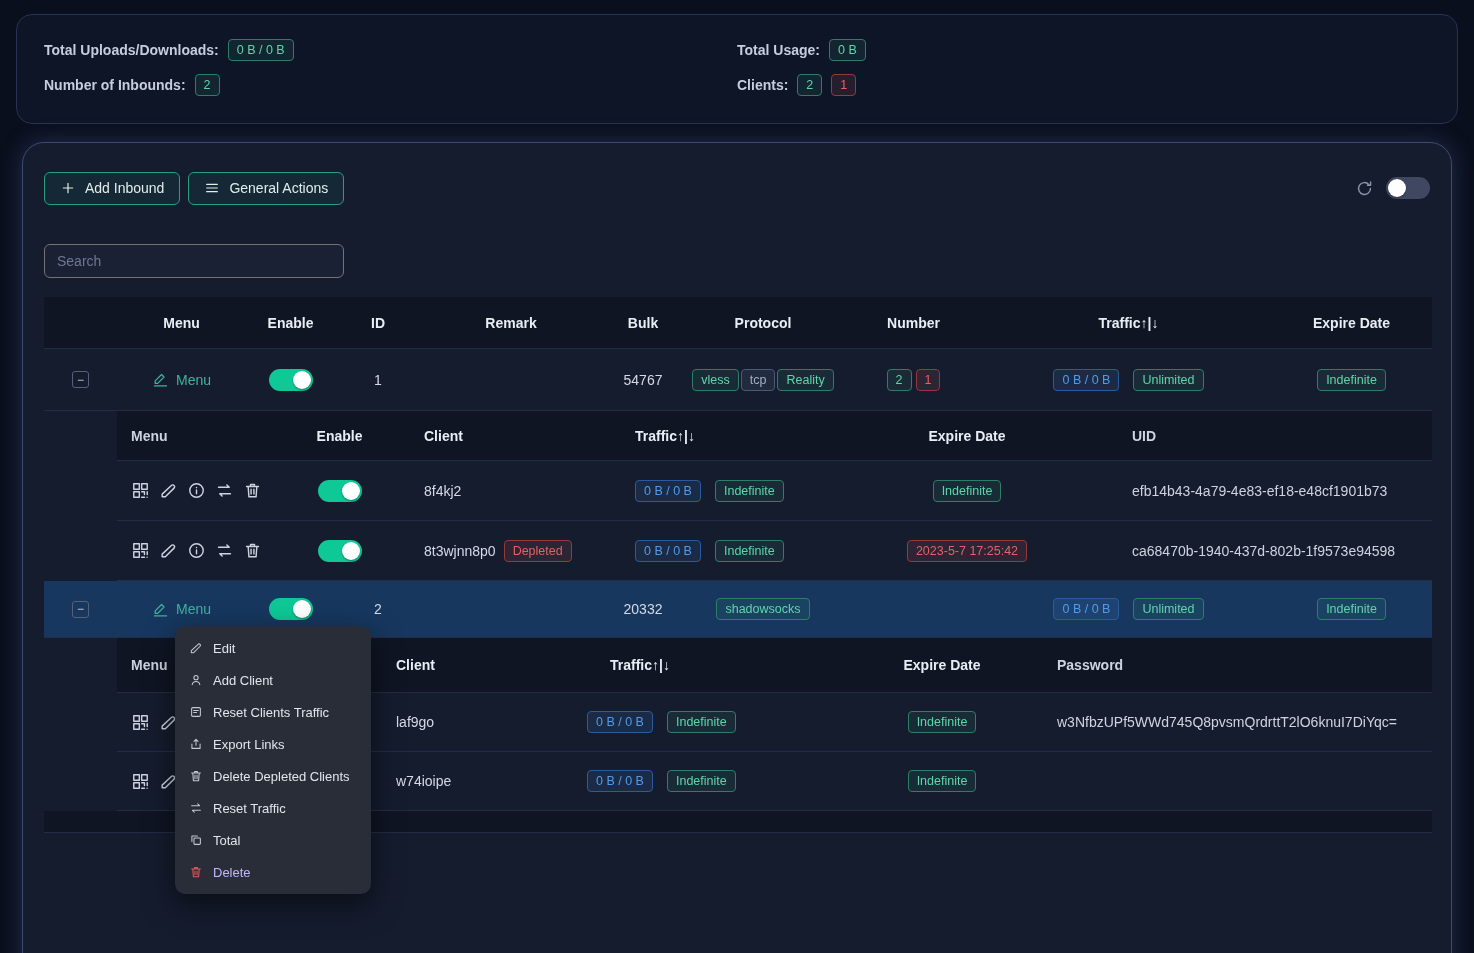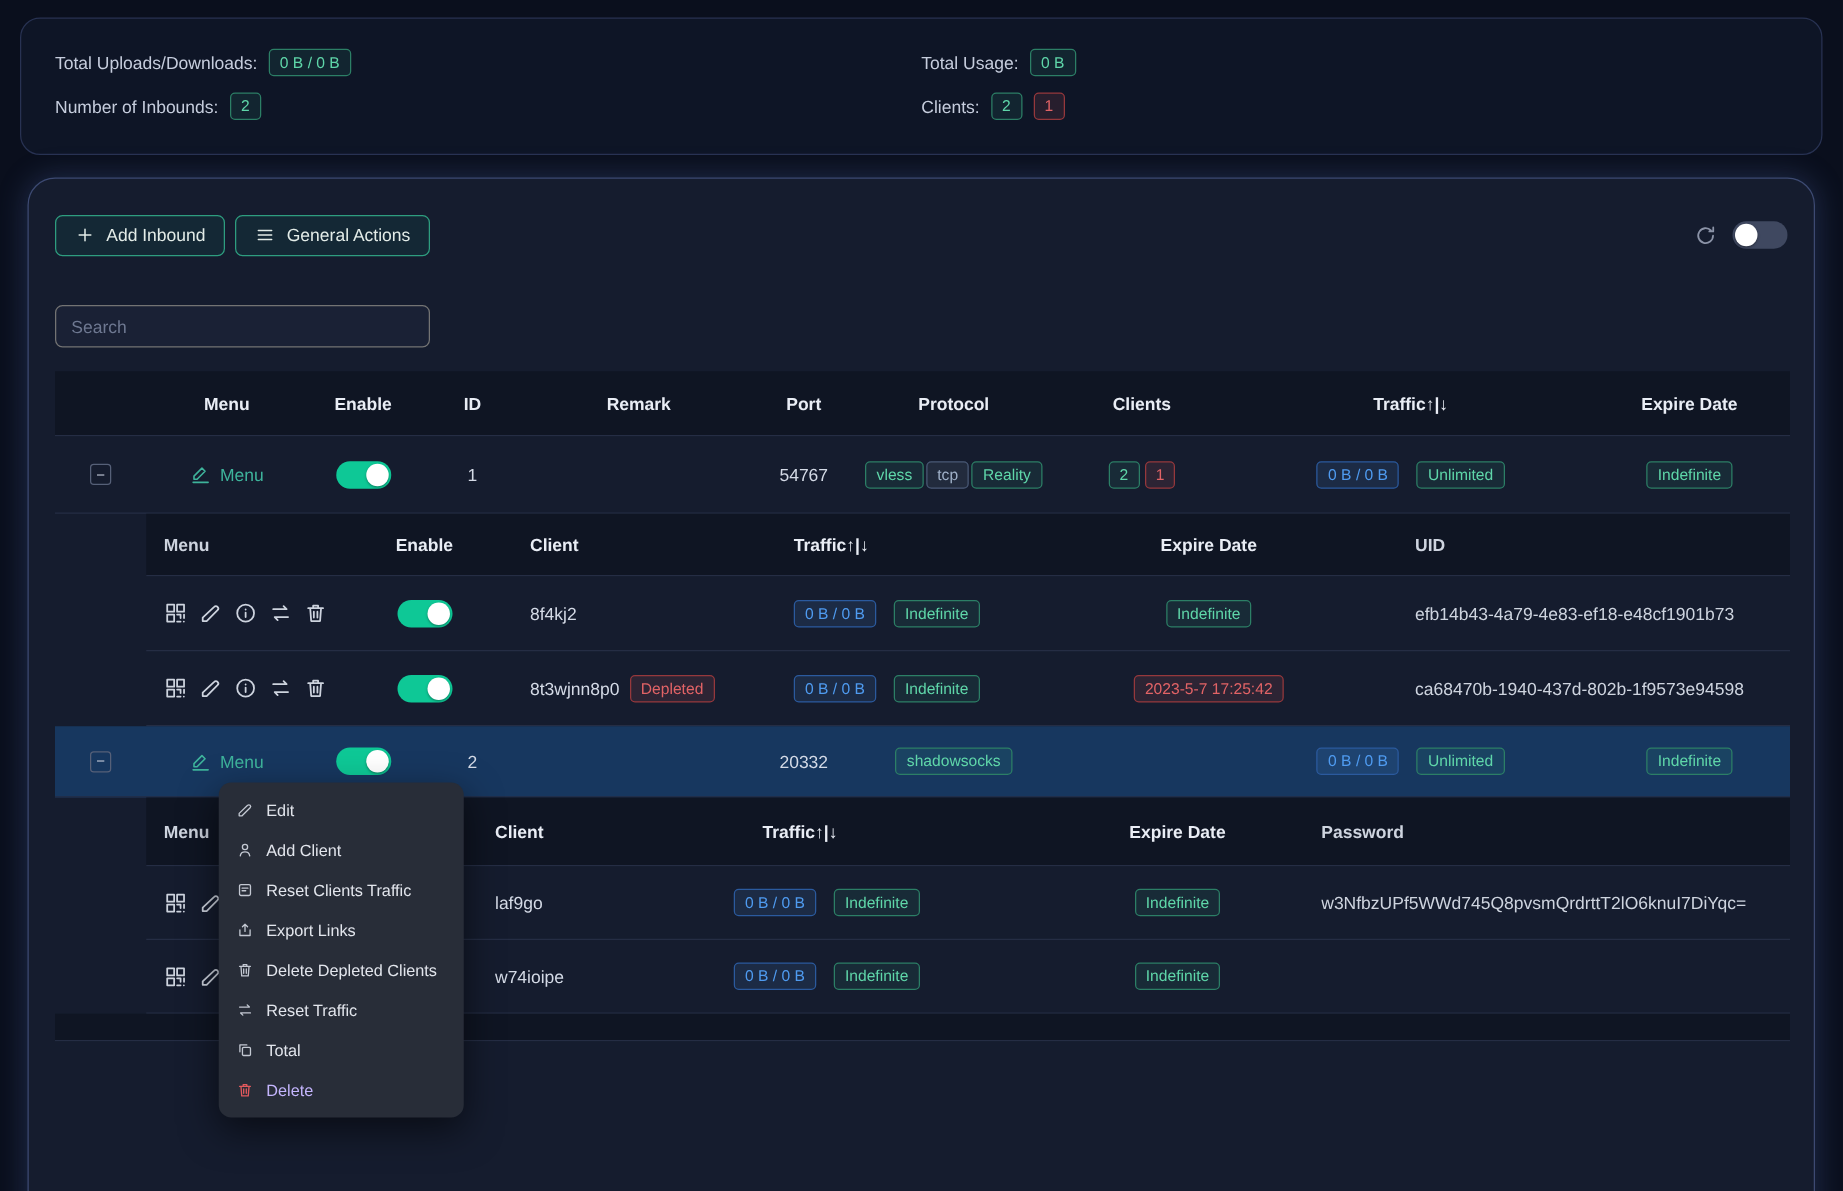--- a/index.html
+++ b/index.html
@@ -22,21 +22,21 @@
   
   .switch { width:44px; height:22px; border-radius:11px; background:#0ec896; position:relative; cursor:pointer; flex:none; }
   .switch::after { content:""; position:absolute; top:2px; right:2px; width:18px; height:18px; border-radius:50%; background:#fff; box-shadow:0 1px 2px rgba(0,0,0,.35); }
   .switch.off { background:#3f4860; }
   .switch.off::after { left:2px; right:auto; }
 
   
   .stats-card { position:absolute; left:16px; top:14px; width:1442px; height:110px; background:#0e1526; border:1px solid #283252; border-radius:16px; padding:24px 27px; display:flex; }
   .stats-col { width:50%; display:flex; flex-direction:column; gap:13px; }
   .stat-row { display:flex; align-items:center; gap:9px; }
-  .stat-label { font-size:14px; font-weight:400; color:#c6cddd; }
+  .stat-label { font-size:14px; font-weight:700; color:#c6cddd; }
 
   
   .main-card { position:absolute; left:22px; top:142px; width:1430px; height:858px; background:#151c2e; border:1px solid #3d4a72; border-radius:22px; box-shadow:0 0 22px 2px rgba(93,118,196,.25); padding:28px 21px 0; }
   .toolbar { display:flex; justify-content:space-between; align-items:center; height:34px; margin-bottom:39px; }
   .toolbar-left { display:flex; gap:8px; }
   .btn { display:inline-flex; align-items:center; gap:9px; height:33px; padding:0 15px; border-radius:6px; border:1px solid #2e9d7f; background:rgba(16,189,140,.08); color:#e3ece8; font-size:14px; font-family:inherit; cursor:pointer; }
   .toolbar-right { display:flex; align-items:center; gap:12px; }
   .refresh { color:#8b93a7; cursor:pointer; }
 
   .search { display:block; width:300px; height:34px; background:#1a2135; border:1px solid #737373; border-radius:6px; color:#cfd6e4; padding:0 12px; font-size:14px; font-family:inherit; margin-bottom:19px; outline:none; }
@@ -200,23 +200,23 @@
     <input class="search" type="text" placeholder="Search" style="">
 
     <div class="table">
 
       <div class="m-row m-head">
         <div class="c"></div>
         <div class="c">Menu</div>
         <div class="c">Enable</div>
         <div class="c">ID</div>
         <div class="c">Remark</div>
-        <div class="c">Port</div>
+        <div class="c">Bulk</div>
         <div class="c">Protocol</div>
-        <div class="c">Clients</div>
+        <div class="c">Number</div>
         <div class="c">Traffic↑|↓</div>
         <div class="c">Expire Date</div>
       </div>
 
       <div class="m-row m-data">
         <div class="c">
             <button class="expand-btn"></button>
           </div>
         <div class="c">
           <span class="menu-link">

